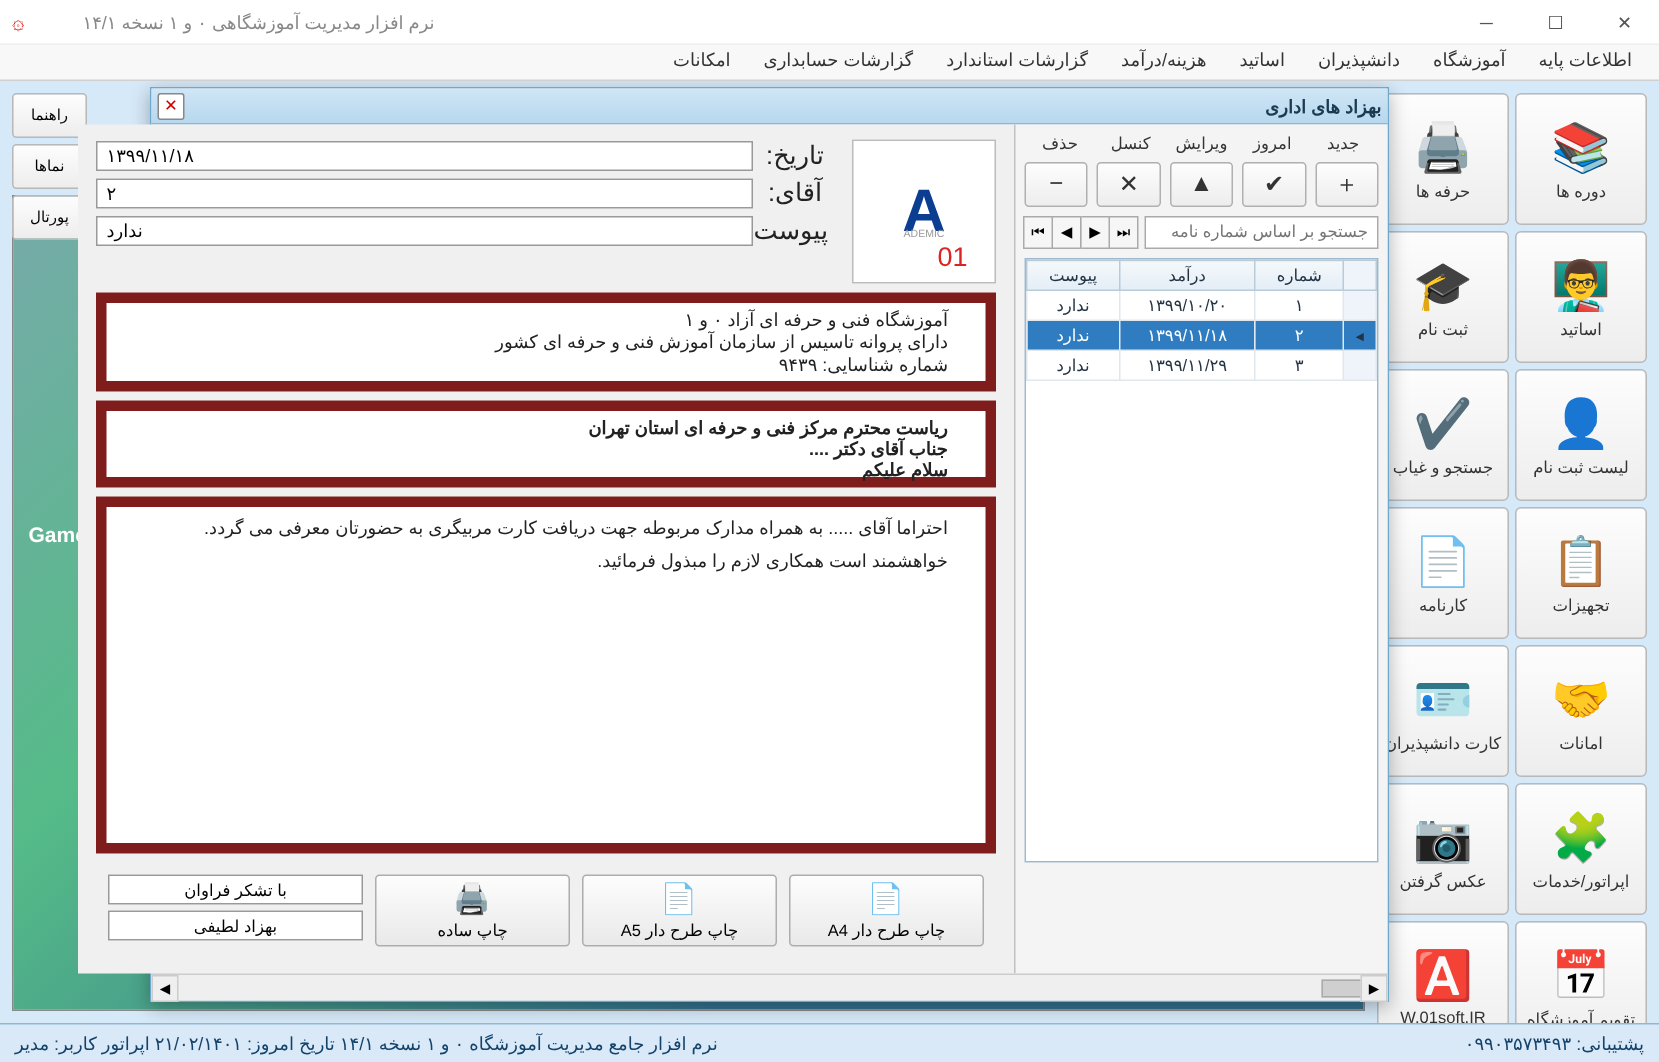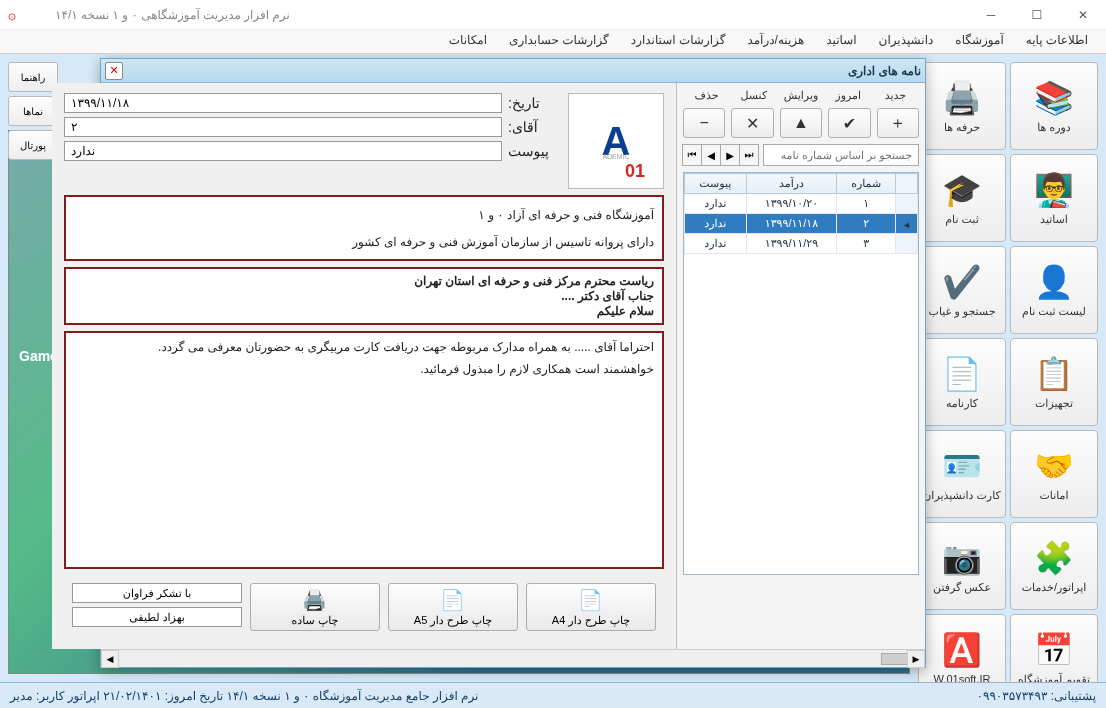--- a/index.html
+++ b/index.html
@@ -154,29 +154,29 @@
 .grid tr.sel td{ background:#2f7dc0; color:#fff;}
 .grid .rowhdr { width:16px; background:#eef4f9; }
 .grid tr.sel .rowhdr::before{content:"◄"; font-size:9px;color:#234;}
 .grid-empty { height:320px; }
 
 
 .mleft { flex:1; padding:10px 12px; display:flex; flex-direction:column; gap:6px; background:#f0f0f0;}
 .formtop { display:flex; gap:16px; }
 .logobox { width:96px; height:96px; border:1px solid #bbb; background:#fff; display:flex;align-items:center;justify-content:center;position:relative;}
 .logobox .a { color:#0b3d91; font-weight:bold; font-size:40px; }
-.logobox .red {position:absolute;bottom:6px;right:18px;color:#d22;font-weight:bold;font-size:18px;}
+.logobox .red {position:absolute;bottom:6px;right:18px;color:#d22;font-weight:normal;font-size:18px;}
 .logobox .tx{position:absolute;bottom:28px;font-size:7px;color:#999;}
 .fields { flex:1; display:flex;flex-direction:column; gap:4px; }
 .frow{ display:flex; gap:6px; align-items:center;}
-.frow label{ width:44px; font-size:14px; color:#222; text-align:left;}
+.frow label{ width:44px; font-size:17px; color:#222; text-align:center;}
 .frow input{ flex:1; height:20px; border:1px solid #999; background:#fff; padding:0 6px; font-family:inherit;font-size:12px;text-align:left;direction:ltr; }
 
 .headerbox, .subjectbox, .bodybox {
-  border:2px solid #7f1d1d; background:#fff; padding:4px 8px; font-size:12px; color:#222;
+  border:7px solid #7f1d1d; background:#fff; padding:4px 25px; font-size:12px; color:#222;
 }
 .headerbox{ height:66px; display:flex;flex-direction:column;justify-content:space-around;}
 .headerbox .l{ text-align:right;}
 .subjectbox{ height:58px;display:flex;flex-direction:column;justify-content:space-around; font-weight:bold;}
 .bodybox{ flex:1; min-height:200px; line-height:1.8;}
 
 
 .mbottom { display:flex; gap:8px; padding:8px; align-items:stretch;}
 .pbtn {
   flex:0 0 130px; height:48px;
@@ -290,21 +290,21 @@
         <div>تقویم آموزشگاه</div>
       </div>
       <div class="sidebtn">
         <div class="ic">🅰️</div>
         <div>W.01soft.IR</div>
       </div>
     </div>
 
   <div class="modal">
     <div class="mtitlebar">
-      <span class="t">نامه های اداری</span>
+      <span class="t">بهزاد های اداری</span>
       <span class="mclose">✕</span>
     </div>
     <div class="mbody">
 
       <div class="mright">
         <div class="btnrow" id="tb-labels">
             <div class="col">جدید</div>
             <div class="col">امروز</div>
             <div class="col">ویرایش</div>
             <div class="col">کنسل</div>
@@ -378,20 +378,21 @@
             <div class="frow">
               <label>پیوست</label>
               <input value="ندارد" style="">
             </div>
           </div>
         </div>
 
         <div class="headerbox">
           <div class="l">آموزشگاه فنی و حرفه ای آزاد ۰ و ۱</div>
           <div class="l">دارای پروانه تاسیس از سازمان آموزش فنی و حرفه ای کشور</div>
+          <div class="l">شماره شناسایی: ۹۴۳۹</div>
         </div>
 
         <div class="subjectbox">
           <div>ریاست محترم مرکز فنی و حرفه ای استان تهران</div>
           <div>جناب آقای دکتر ....</div>
           <div>سلام علیکم</div>
         </div>
 
         <div class="bodybox" id="letterbody">احتراما آقای ..... به همراه مدارک مربوطه جهت دریافت کارت مربیگری به حضورتان معرفی می گردد.<br>خواهشمند است همکاری لازم را مبذول فرمائید.</div>
 

